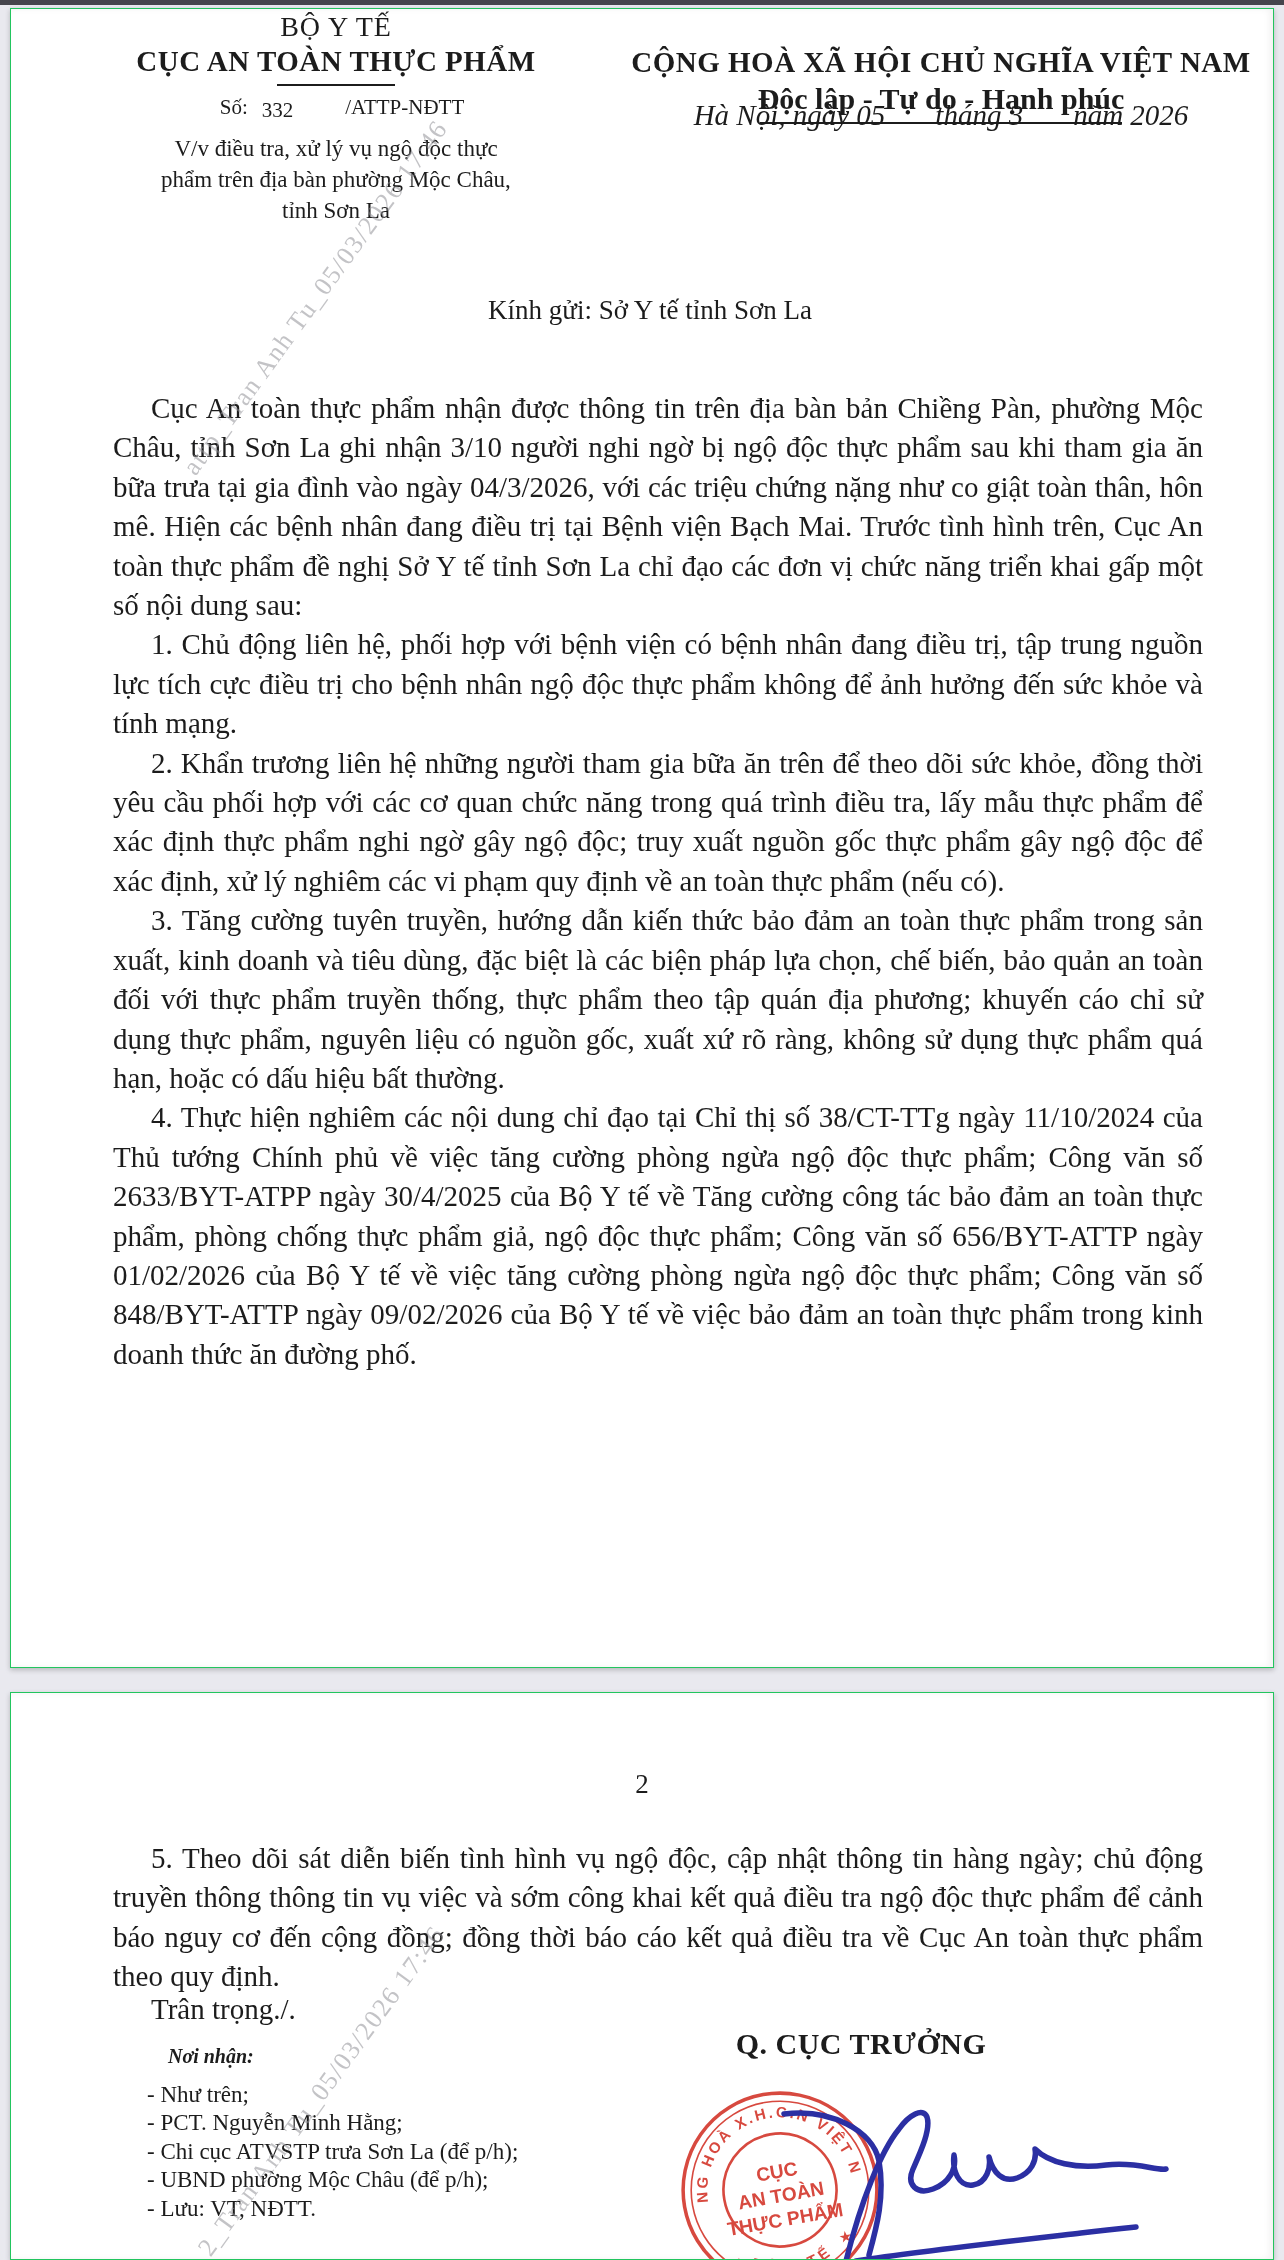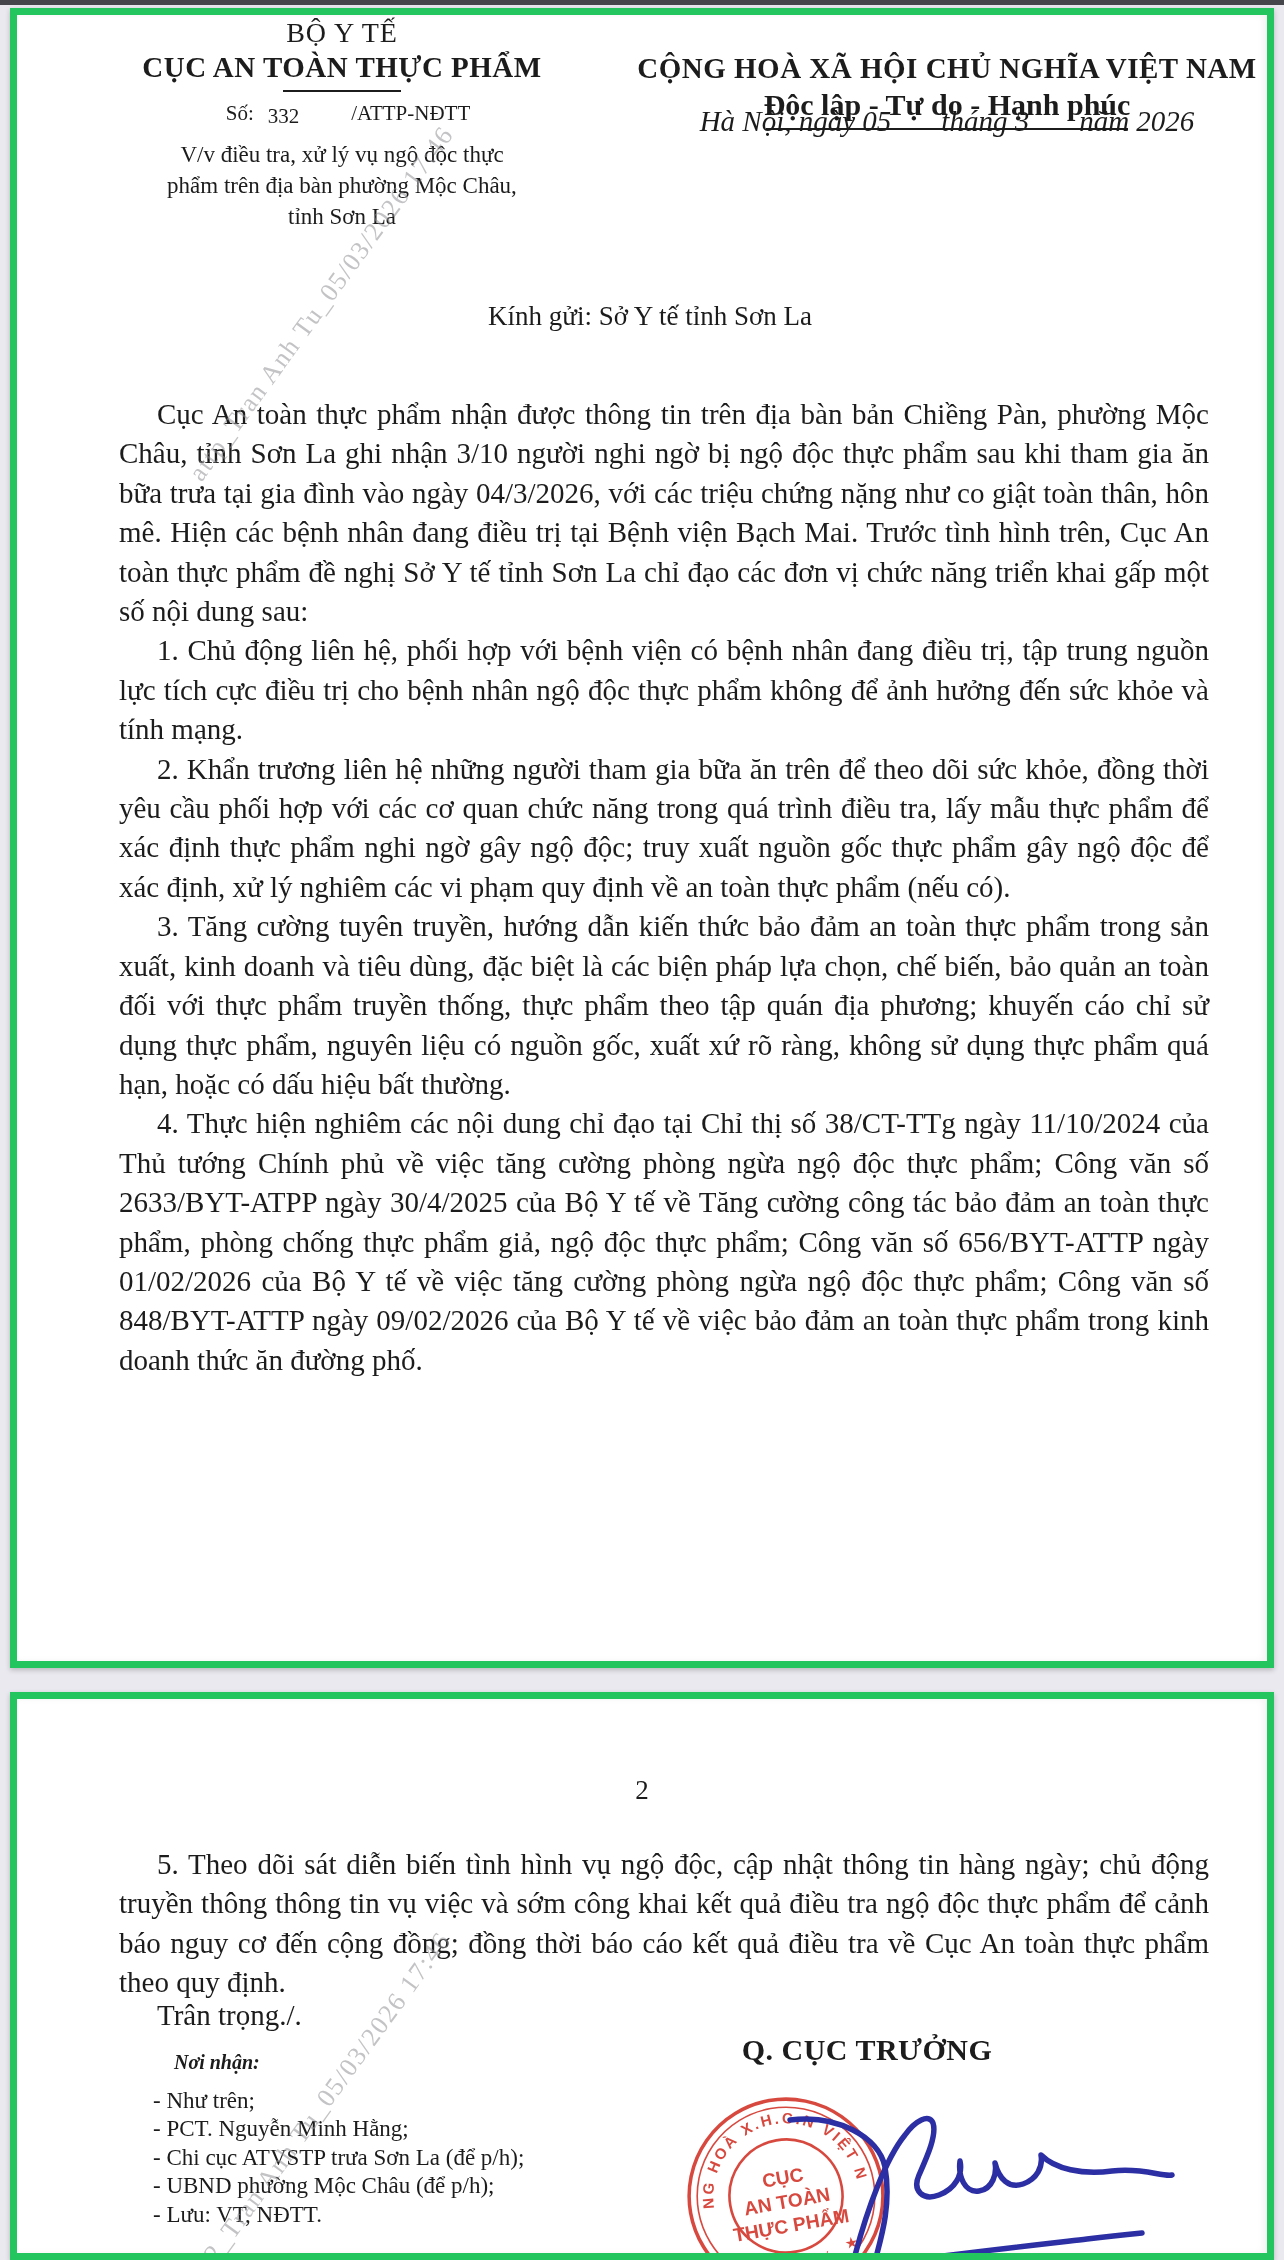--- a/index.html
+++ b/index.html
@@ -1,19 +1,19 @@
 <!DOCTYPE html>
 <html><head>
 <meta charset="utf-8">
 <style>
   * { margin:0; padding:0; box-sizing:border-box; }
   html,body { width:1284px; height:2260px; overflow:hidden; }
   body { background:#e9e9ef; font-family:"Liberation Serif","DejaVu Serif",serif; color:#1c1c1c; position:relative; }
   .topbar { position:absolute; left:0; top:0; width:100%; height:5px; background:#45454c; z-index:5; }
-  .page { position:absolute; left:10px; width:1264px; background:#ffffff; border:7px solid #22c55e;
+  .page { position:absolute; left:10px; width:1264px; background:#ffffff; border:1px solid #22c55e;
           box-shadow:0 2px 5px rgba(0,0,0,0.22), inset -4px 0 6px rgba(0,0,0,0.05); overflow:hidden; }
   #page1 { top:8px;  height:1660px; }
   #page2 { top:1692px; height:568px; }
 
   .abs { position:absolute; }
   .ctr { text-align:center; }
 
   
   .h-left  { left:90px;  top:2px;  width:470px; }
   .h-right { left:610px; top:2px;  width:640px;margin-top:35px; }

